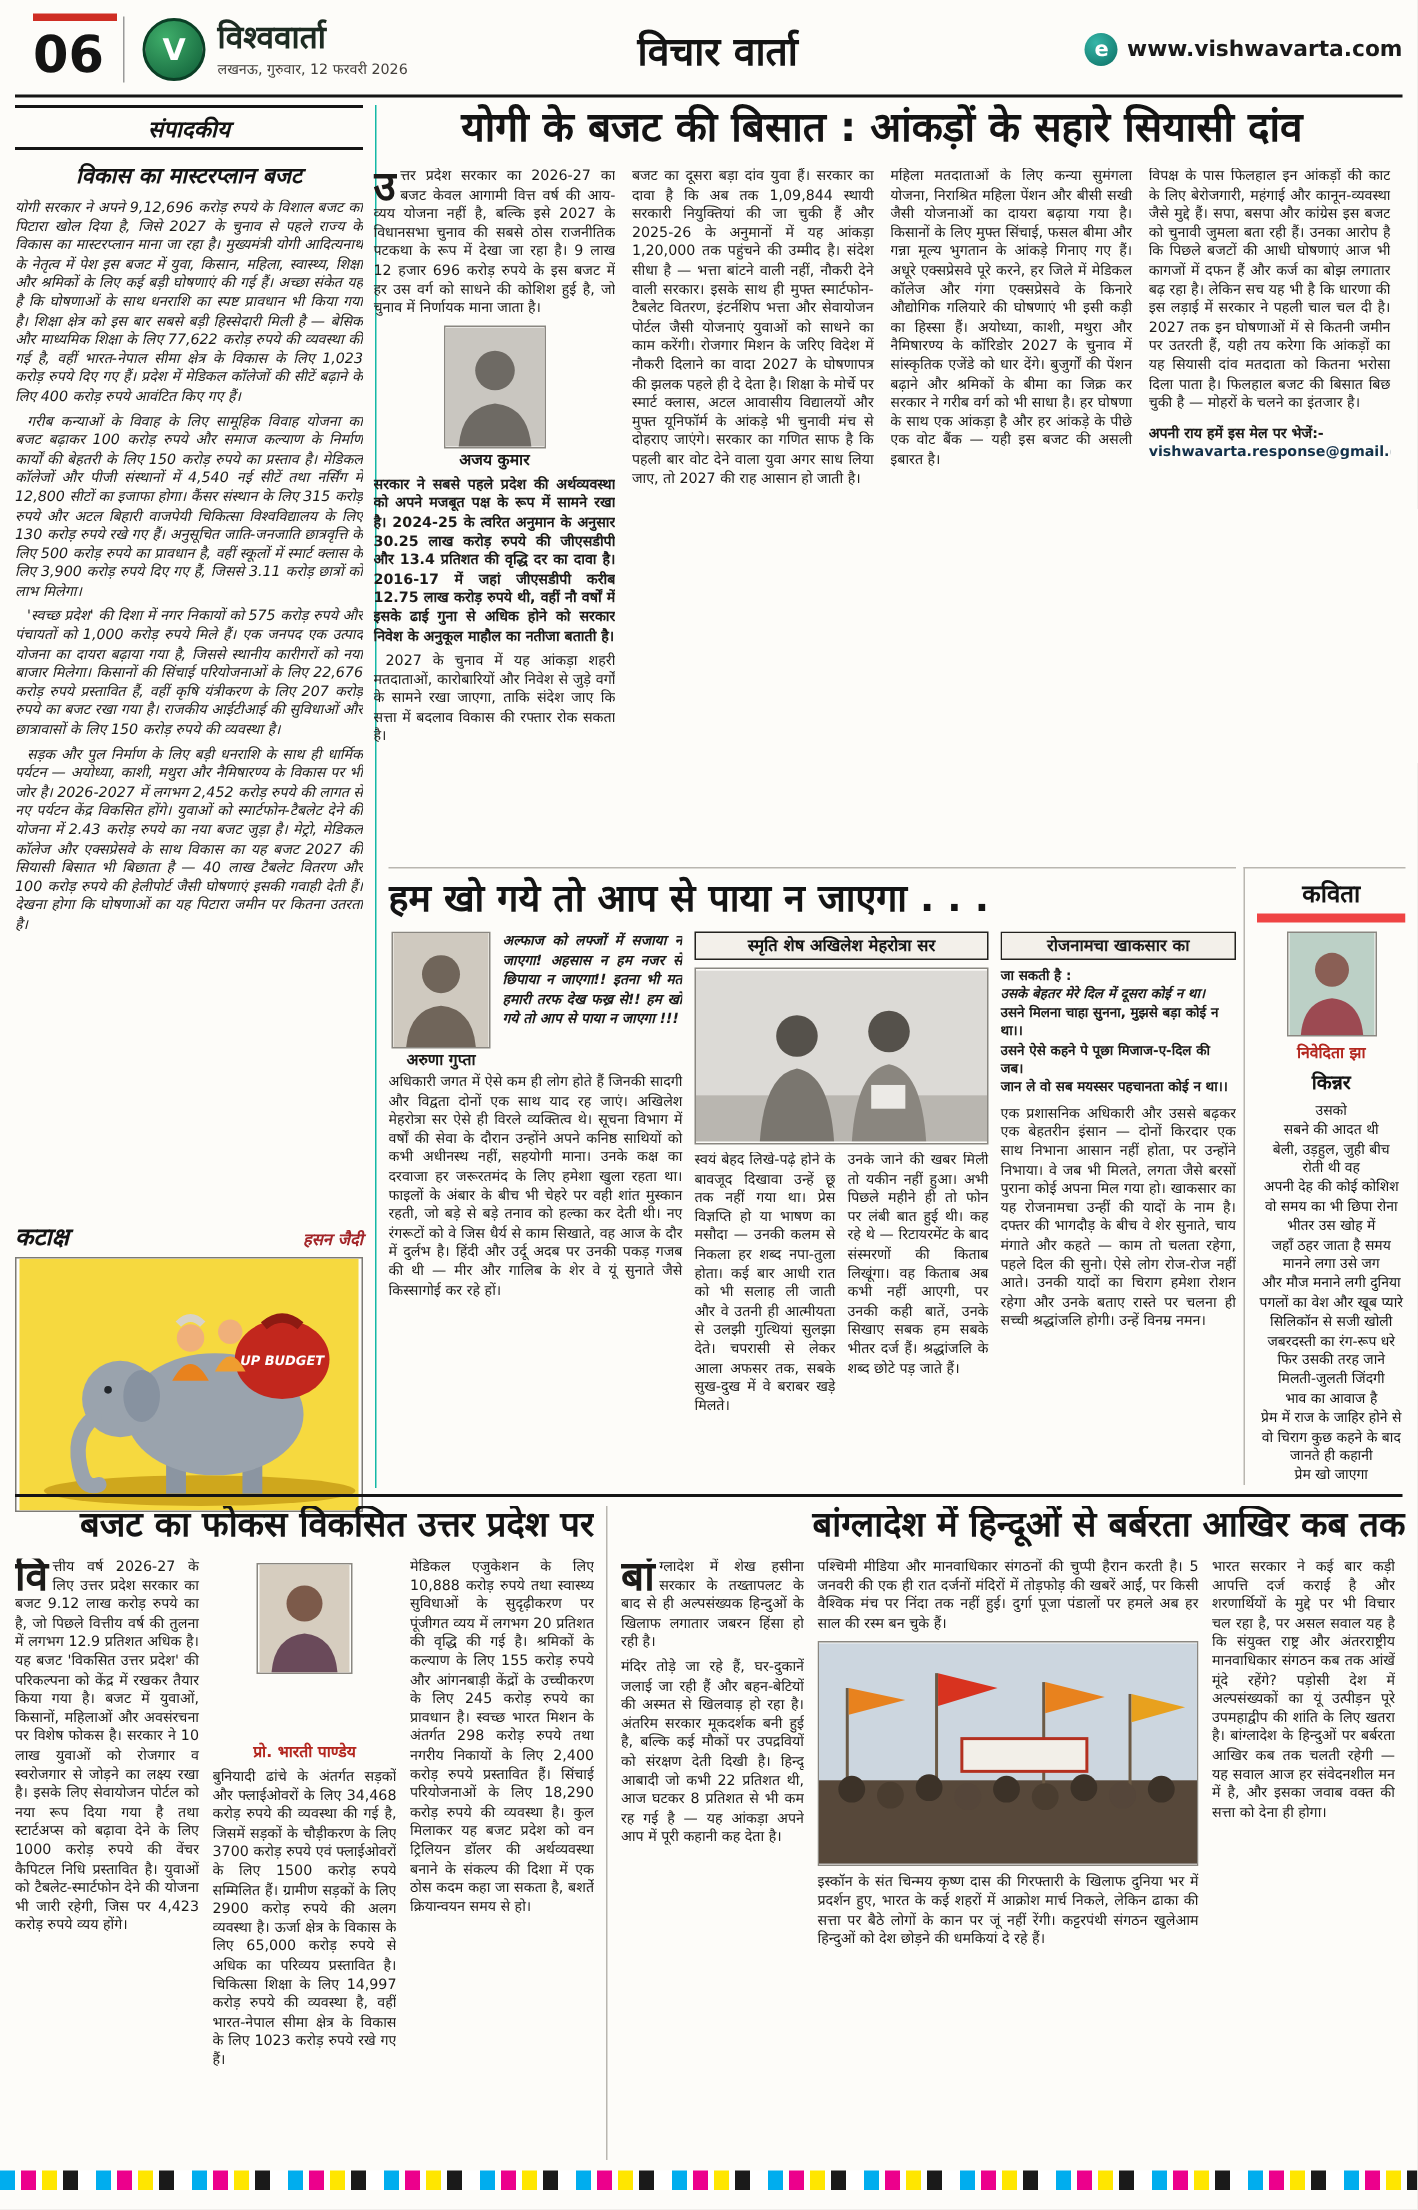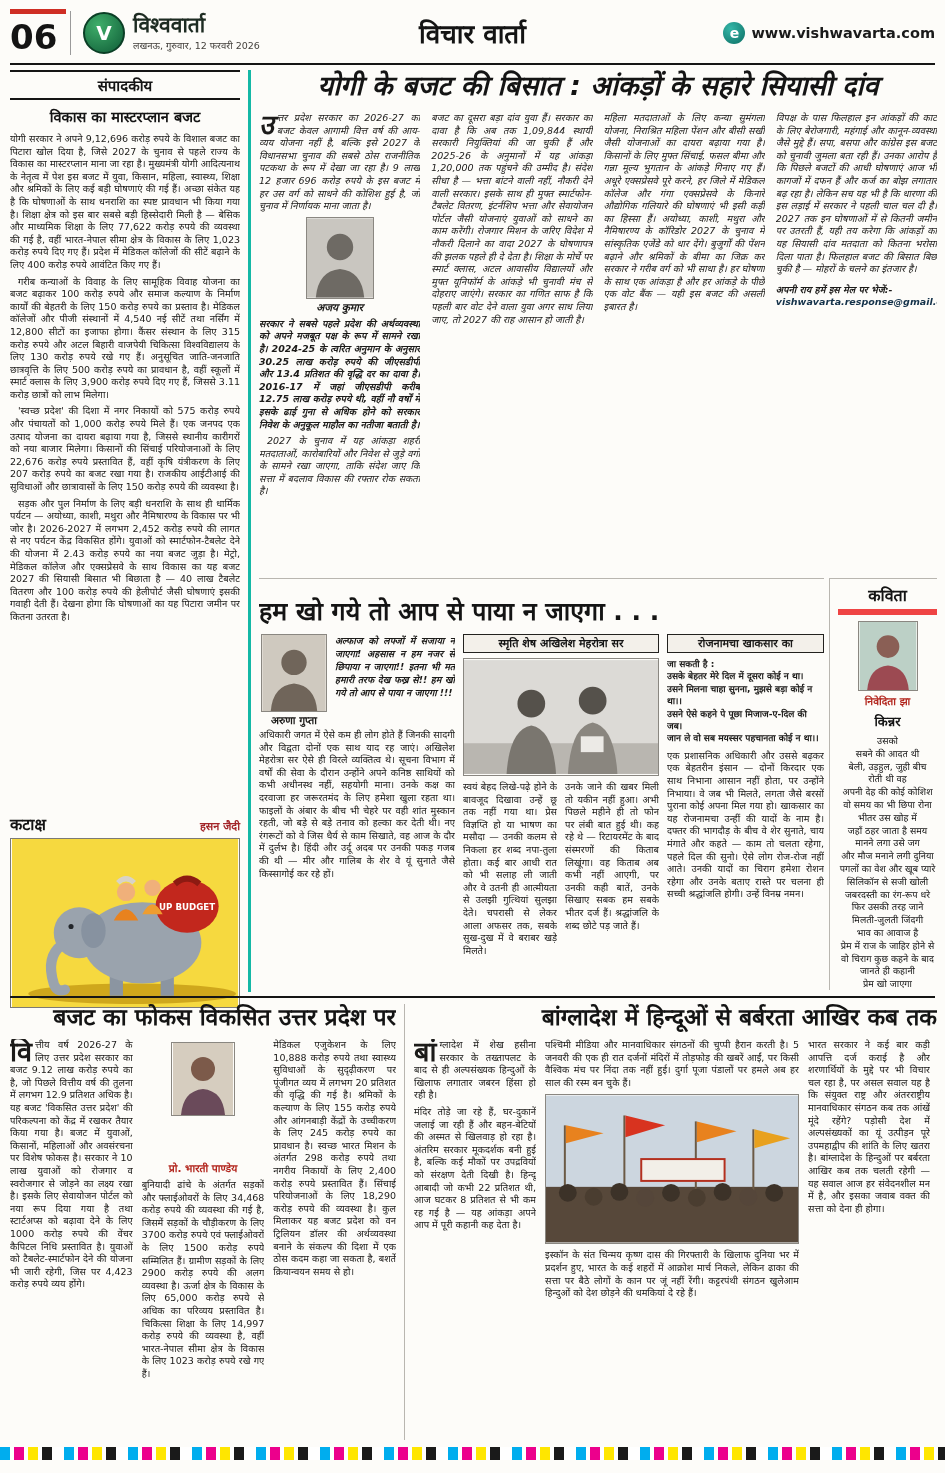--- a/index.html
+++ b/index.html
@@ -1,21 +1,21 @@
 <!DOCTYPE html>
 <html><head>
 <meta charset="utf-8">
 <style>
   html,body{margin:0;padding:0;background:#e8e6e1;}
   .page{position:relative;width:945px;height:1473px;background:#fdfcf9;margin:0 auto;
         font-family:"DejaVu Sans","Liberation Sans",sans-serif;color:#141414;overflow:hidden;}
   .abs{position:absolute;}
 
   
-  .masthead{top:6px;left:10px;right:10px;height:54px;display:flex;align-items:center;}
+  .masthead{top:6px;left:22px;right:10px;height:54px;display:flex;align-items:center;}
   .pagenum{width:56px;border-top:5px solid #cf2e24;font-size:34px;font-weight:700;
            padding-top:3px;text-align:left;line-height:40px;}
   .mast-divider{width:1px;height:44px;background:#9a9a9a;margin:0 12px 0 4px;}
   .brand{display:flex;align-items:center;gap:8px;}
   .logo-circle{width:38px;height:38px;border-radius:50%;background:radial-gradient(circle at 35% 30%,#3fae6a,#0f5c37);
                color:#fff;font-weight:700;font-size:20px;display:flex;align-items:center;justify-content:center;
                border:2px solid #0b3f26;}
   .paper-name{font-size:21px;font-weight:700;color:#1d2b22;line-height:23px;}
   .edition-line{font-size:9.5px;color:#44413d;margin-top:2px;}
   .section-title{position:absolute;left:50%;transform:translateX(-50%);font-size:26px;font-weight:700;}
@@ -31,46 +31,46 @@
   .body-text p.noindent{text-indent:0;}
   .dropcap{float:left;font-size:27px;line-height:25px;font-weight:700;padding:0 3px 0 0;}
   .author-box{width:72px;margin:3px auto 5px;text-align:center;}
   .portrait{width:66px;height:80px;border:1px solid #8a8781;display:block;margin:0 auto;}
   .portrait svg{display:block;width:100%;height:100%;}
   .author-name{font-size:10.5px;font-weight:700;margin-top:2px;line-height:12px;}
   .author-name.red{color:#b3271f;margin-top:46px;}
   .col{overflow:hidden;}
 
   
-  .editorial{left:10px;top:70px;width:241px;height:922px;border-right:3px solid #14b8a6;
-             padding-right:8px;box-sizing:border-box;}
+  .editorial{left:10px;top:70px;width:241px;height:922px;border-right:1px solid #14b8a6;
+             padding-right:8px;box-sizing:border-box;font-style:italic;}
   .sec-head{text-align:center;font-size:15px;font-weight:700;padding:3px 0;
             border-top:2.5px solid #151515;border-bottom:2px solid #151515;margin-bottom:6px;}
   .editorial-headline{text-align:center;font-size:14.5px;font-weight:700;margin:4px 0 7px;}
   .editorial-body{height:640px;overflow:hidden;}
 
   .cartoon-wrap{margin-top:8px;}
   .cartoon-head{display:flex;align-items:baseline;justify-content:space-between;margin-bottom:3px;}
   .cartoon-label{font-size:16px;font-weight:700;margin-top:32px;}
   .cartoon-artist{font-size:11px;font-weight:700;color:#a3262a;}
   .cartoon-box{border:1px solid #7c7a75;height:168px;overflow:hidden;}
   .cartoon-box svg{display:block;width:100%;height:100%;}
 
   
-  .lead{left:259px;top:68px;width:678px;height:506px;overflow:hidden;font-style:italic;}
+  .lead{left:249px;top:68px;width:678px;height:506px;overflow:hidden;}
   .lead-headline{font-size:27px;font-weight:700;text-align:center;line-height:32px;margin:2px 0 10px;}
   .lead-cols{display:flex;gap:11px;}
   .lead-col{flex:1;height:450px;}
   .bold-para{font-weight:700;}
   .feedback{margin-top:8px;font-weight:700;font-size:9.5px;text-align:left;}
   .feedback .mail{display:block;color:#14324a;}
 
   
   .memoir{left:259px;top:578px;width:565px;height:412px;border-top:1px solid #b9b6b0;
-          padding-top:18px;box-sizing:border-box;overflow:hidden;}
+          padding-top:5px;box-sizing:border-box;overflow:hidden;}
   .memoir-headline{font-size:25px;font-weight:700;margin:0 0 8px;line-height:29px;}
   .memoir-cols{display:flex;gap:8px;}
   .m-colA{width:196px;}
   .m-colM{width:196px;}
   .m-colD{width:157px;}
   .epigraph{font-style:italic;font-weight:700;font-size:9.3px;line-height:13px;overflow:hidden;}
   .m-photo-box{border:1px solid #8a8781;height:116px;margin-bottom:5px;overflow:hidden;}
   .m-photo-box svg{display:block;width:100%;height:100%;}
   .kicker{border:1.5px solid #23221f;background:#f3f0ea;font-weight:700;font-size:11px;
           text-align:center;padding:2px 3px;margin-bottom:5px;line-height:13px;}
@@ -253,21 +253,21 @@
           <div class="col body-text">
             <p class="noindent">उनके जाने की खबर मिली तो यकीन नहीं हुआ। अभी पिछले महीने ही तो फोन पर लंबी बात हुई थी। कह रहे थे — रिटायरमेंट के बाद संस्मरणों की किताब लिखूंगा। वह किताब अब कभी नहीं आएगी, पर उनकी कही बातें, उनके सिखाए सबक हम सबके भीतर दर्ज हैं। श्रद्धांजलि के शब्द छोटे पड़ जाते हैं।</p>
           </div>
         </div>
       </div>
 
       <div class="m-colD col body-text">
         <div class="kicker">रोजनामचा खाकसार का</div>
         <div class="verse">
           <span style="display:block;">जा सकती है :</span>
-          <span style="display:block;">उसके बेहतर मेरे दिल में दूसरा कोई न था।</span>
+          <span style="display:block;font-style:italic;">उसके बेहतर मेरे दिल में दूसरा कोई न था।</span>
           <span style="display:block;">उसने मिलना चाहा सुनना, मुझसे बड़ा कोई न था।।</span>
           <span style="display:block;">उसने ऐसे कहने पे पूछा मिजाज-ए-दिल की जब।</span>
           <span style="display:block;">जान ले वो सब मयस्सर पहचानता कोई न था।।</span>
         </div>
         <p class="noindent">एक प्रशासनिक अधिकारी और उससे बढ़कर एक बेहतरीन इंसान — दोनों किरदार एक साथ निभाना आसान नहीं होता, पर उन्होंने निभाया। वे जब भी मिलते, लगता जैसे बरसों पुराना कोई अपना मिल गया हो। खाकसार का यह रोजनामचा उन्हीं की यादों के नाम है। दफ्तर की भागदौड़ के बीच वे शेर सुनाते, चाय मंगाते और कहते — काम तो चलता रहेगा, पहले दिल की सुनो। ऐसे लोग रोज-रोज नहीं आते। उनकी यादों का चिराग हमेशा रोशन रहेगा और उनके बताए रास्ते पर चलना ही सच्ची श्रद्धांजलि होगी। उन्हें विनम्र नमन।</p>
       </div>
 
     </div>
   </article>
 

